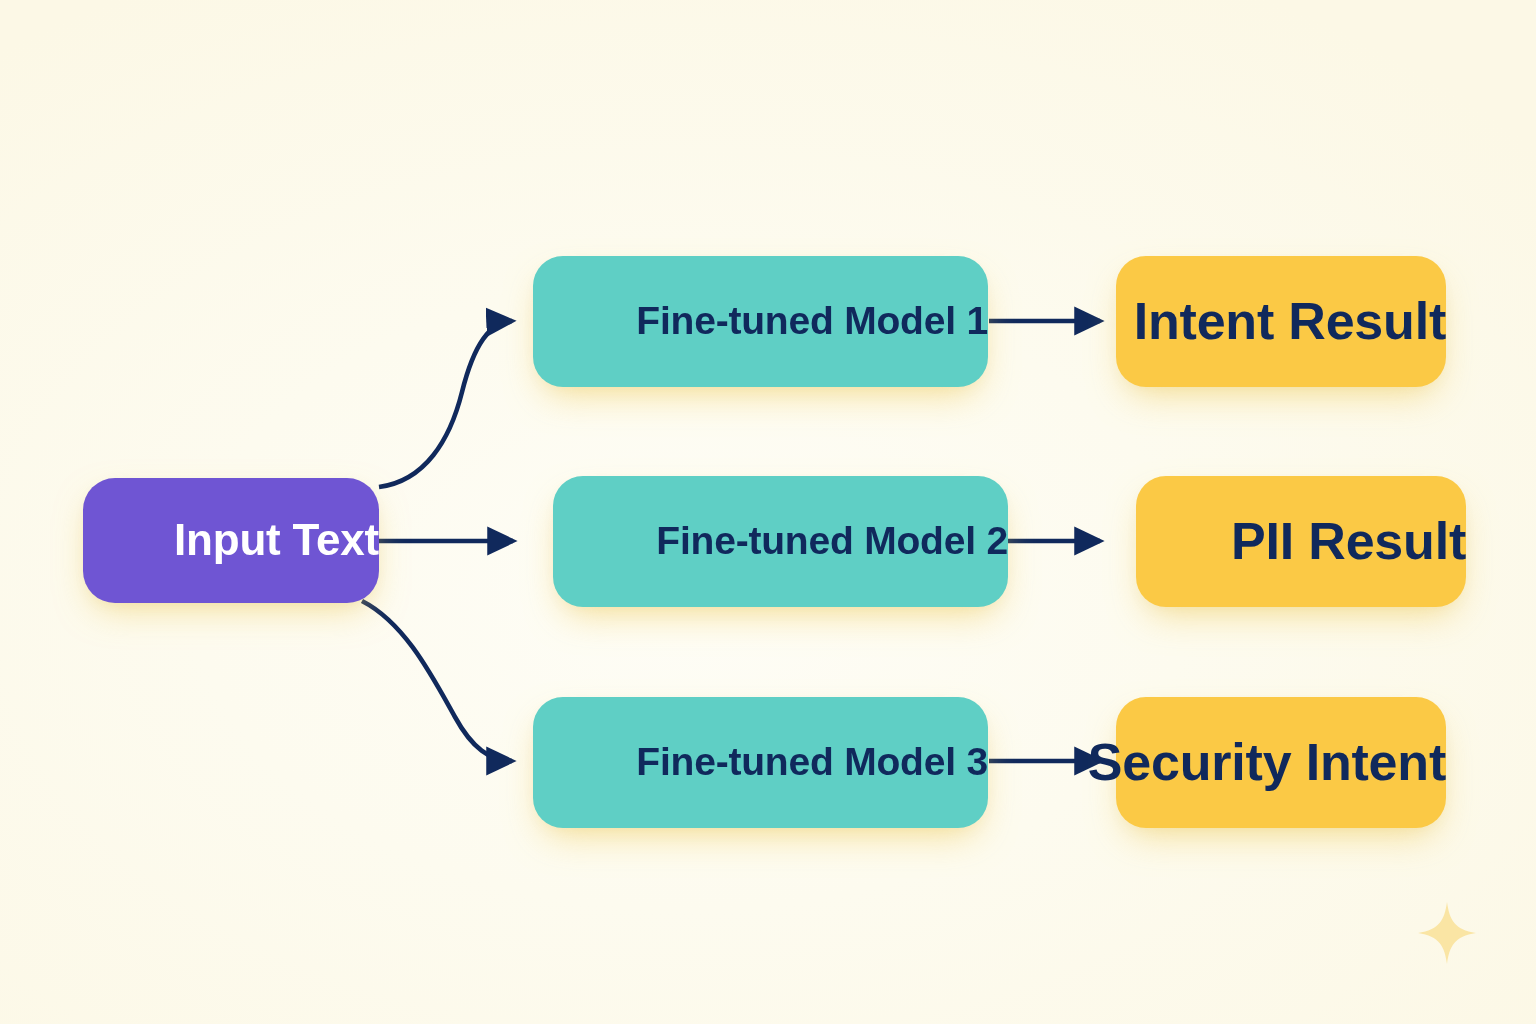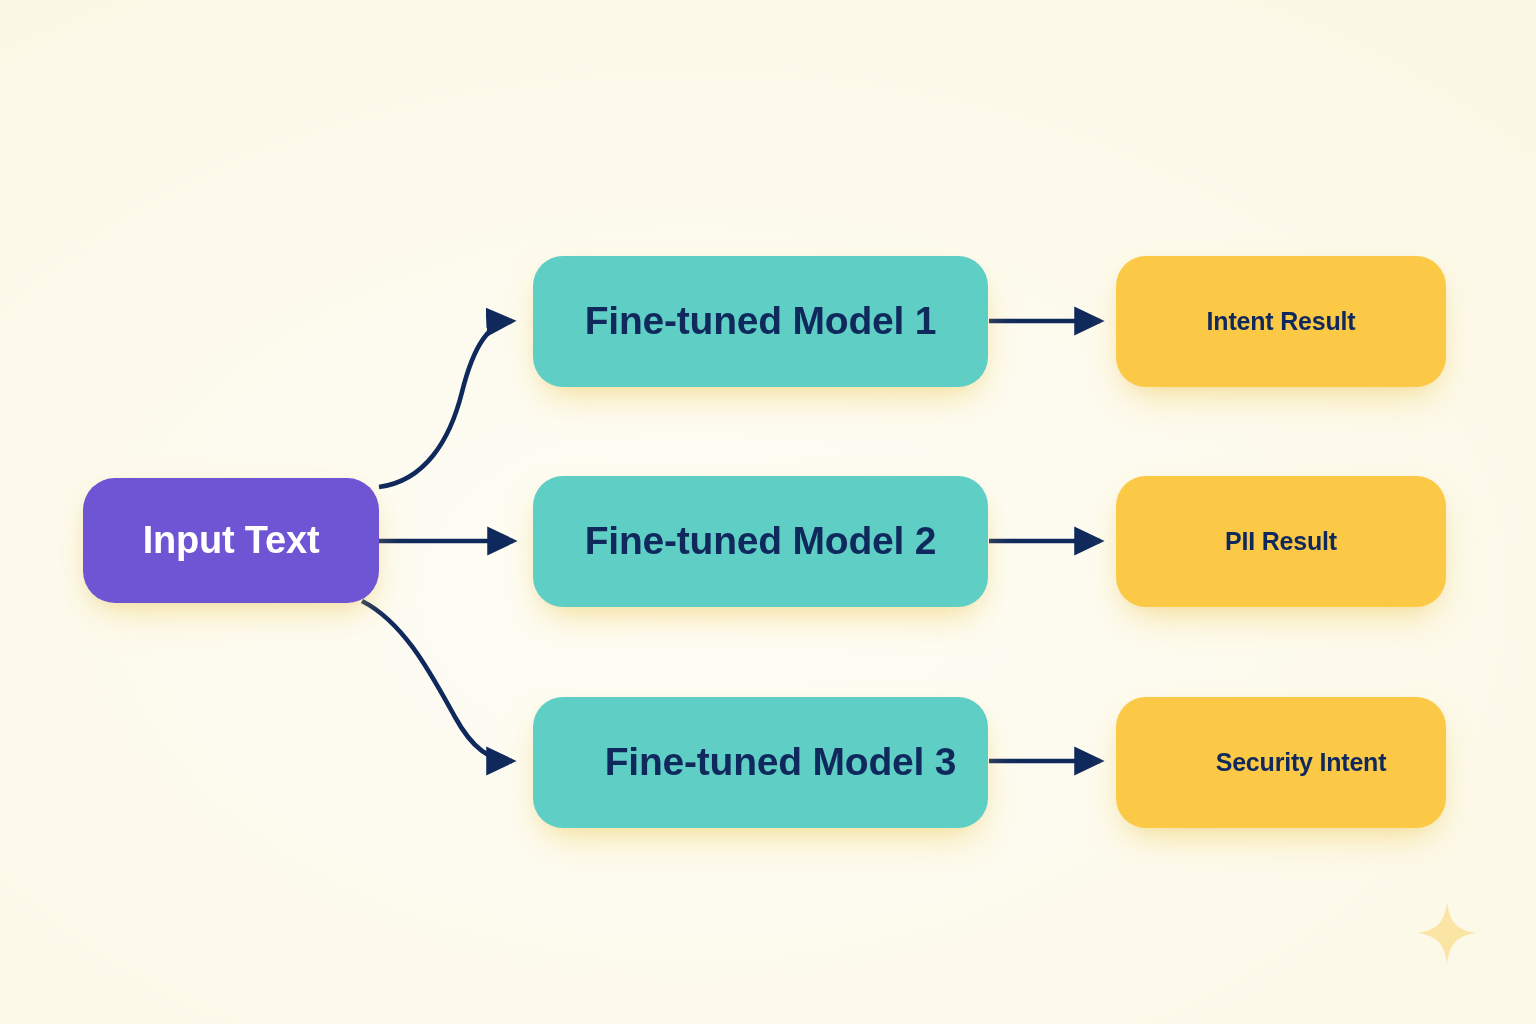--- a/index.html
+++ b/index.html
@@ -35,41 +35,41 @@
     width: 1536px;
     height: 1024px;
     pointer-events: none;
   }
 
   
   .node {
     position: absolute;
     display: flex;
     align-items: center;
-    justify-content: center;
+    justify-content: flex-end;
     border-radius: 30px;
     text-align: center;
     font-weight: bold;
     letter-spacing: -0.2px;
     line-height: 1.1;
     white-space: nowrap;
   }
 
   .node-label {
     display: block;
   }
 
   .node-input {
     left: 83px;
     top: 478px;
     width: 296px;
     height: 125px;
     background: #6f55d3;
     color: #ffffff;
-    font-size: 38px;
+    font-size: 44px;
     border-radius: 32px;
     box-shadow: 0 14px 34px -8px rgba(242, 206, 90, 0.55),
                 0 5px 16px -6px rgba(120, 90, 30, 0.10);
   }
 
   .node-model {
     left: 533px;
     width: 455px;
     height: 131px;
     background: #5fcfc5;
@@ -79,28 +79,28 @@
     box-shadow: 0 16px 36px -10px rgba(244, 208, 92, 0.62),
                 0 6px 18px -8px rgba(120, 90, 30, 0.10);
   }
 
   .node-result {
     left: 1116px;
     width: 330px;
     height: 131px;
     background: #fbc945;
     color: #10295c;
-    font-size: 25px;
+    font-size: 52px;
     border-radius: 30px;
     box-shadow: 0 16px 36px -10px rgba(244, 208, 92, 0.62),
                 0 6px 18px -8px rgba(120, 90, 30, 0.10);
   }
 
   .row-1 { top: 256px; }
-  .row-2 { top: 476px; }
+  .row-2 { top: 476px; margin-left: 20px; }
   .row-3 { top: 697px; padding-left: 40px; }
 
   
   #sparkle-decoration {
     position: absolute;
     left: 1418px;
     top: 902px;
     width: 58px;
     height: 62px;
   }

